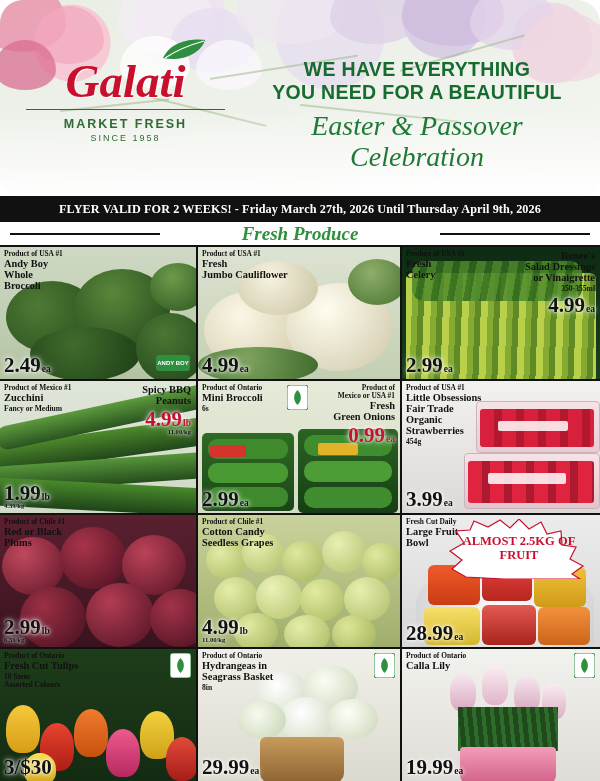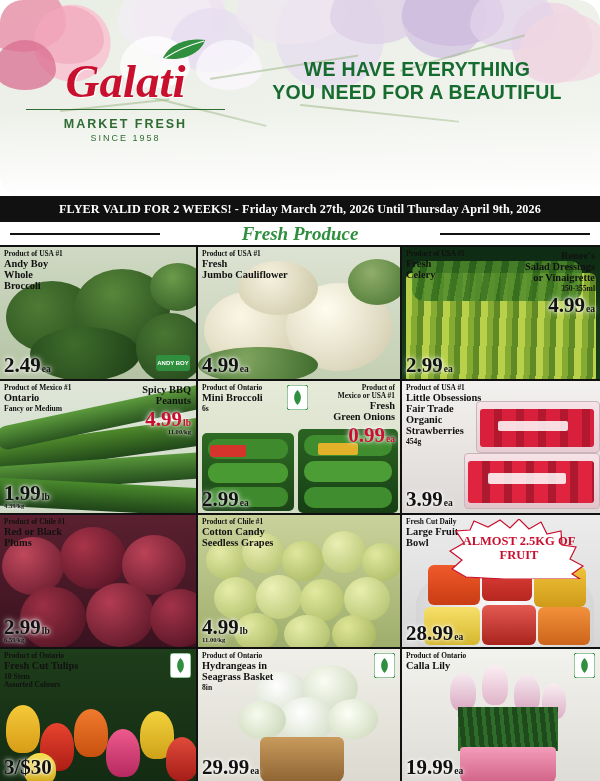--- a/index.html
+++ b/index.html
@@ -284,20 +284,24 @@
       <div class="logo-word">Galati</div>
     </div>
     <div class="logo-rule"></div>
     <div class="logo-sub">MARKET FRESH</div>
     <div class="logo-sub2">SINCE 1958</div>
   </div>
 
   <div class="header-copy">
     <div class="h-line1">WE HAVE EVERYTHING</div>
     <div class="h-line1">YOU NEED FOR A BEAUTIFUL</div>
+    <div class="h-script">
+      <span>Easter &amp; Passover</span>
+      <span>Celebration</span>
+    </div>
   </div>
 </div>
 
 <div class="valid-bar">
   <span>FLYER VALID FOR 2 WEEKS! - Friday March 27th, 2026 Until Thursday April 9th, 2026</span>
 </div>
 
 <div class="section-title">
   <span class="txt">Fresh Produce</span>
 </div>
@@ -362,21 +366,21 @@
 
   <div class="cell">
     <div class="photo" style="background:linear-gradient(180deg,#dfe6d8 0%,#cfd9c6 100%);">
       <div style="position:absolute;left:-10px;top:50px;width:230px;height:28px;background:linear-gradient(180deg,#4f8a2b,#20471a);border-radius:14px;transform:rotate(-8deg);"></div>
       <div style="position:absolute;left:-10px;top:78px;width:230px;height:26px;background:linear-gradient(180deg,#57953a,#254d1d);border-radius:13px;transform:rotate(-4deg);"></div>
       <div style="position:absolute;left:-14px;top:102px;width:230px;height:28px;background:linear-gradient(180deg,#4a8a2c,#1e4318);border-radius:14px;transform:rotate(3deg);"></div>
       <div style="position:absolute;left:-6px;top:24px;width:220px;height:24px;background:linear-gradient(180deg,#5d9b3d,#2a5520);border-radius:12px;transform:rotate(-12deg);"></div>
     </div>
     <div class="label">
       <div class="origin">Product of Mexico #1</div>
-      <div class="pname">Ontario</div>
+      <div class="pname">Zucchini</div>
       <div class="psize">Fancy or Medium</div>
     </div>
     <div class="label right" style="max-width:88px;">
       <div class="pname">Spicy BBQ<br>Peanuts</div>
       <div class="price red" style="position:static;text-align:right;margin-top:2px;">
         <span class="num">4.99</span><span class="unit">lb</span>
         <span class="sub">11.00/kg</span>
       </div>
     </div>
     <div class="price">

